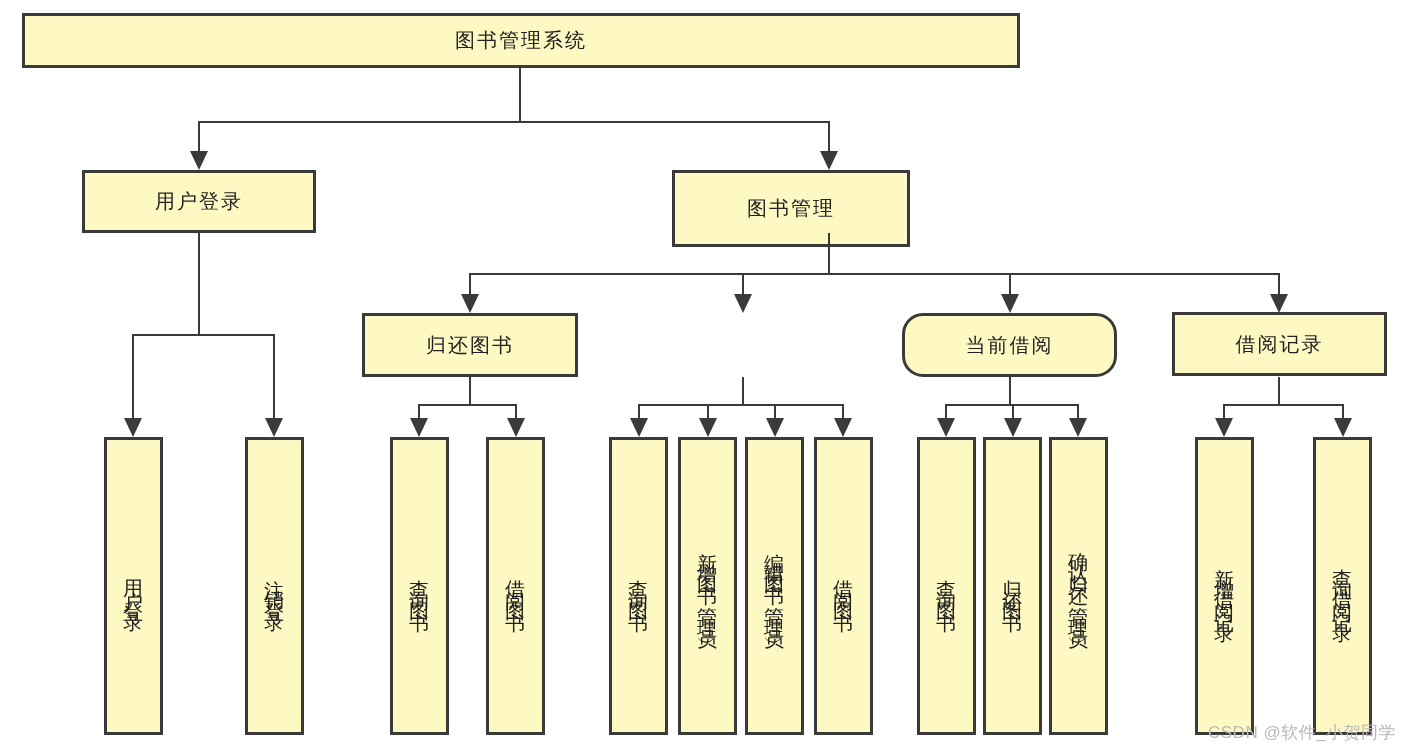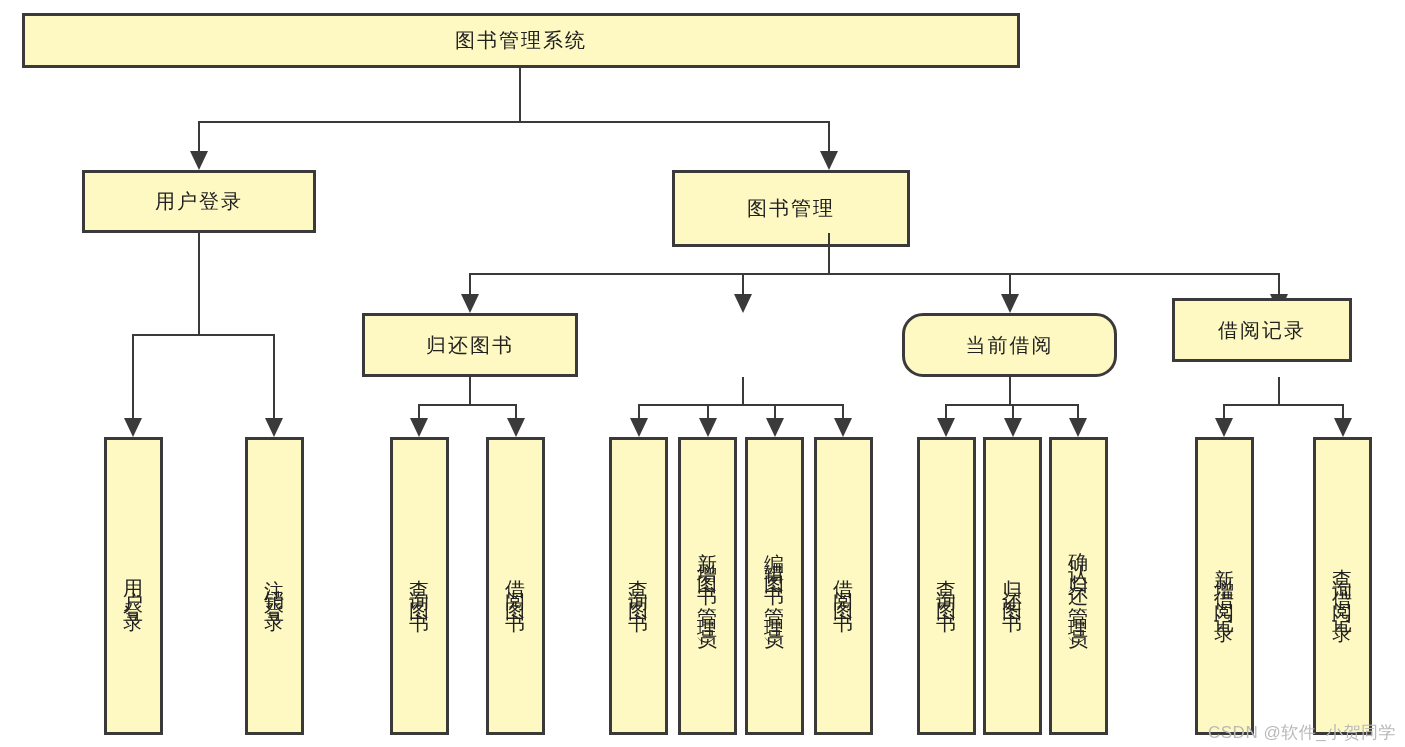--- a/index.html
+++ b/index.html
@@ -85,21 +85,21 @@
   <div class="arrow" style="left:461px; top:294px;"></div>
   <div class="line" style="left:742px; top:273px; width:2px; height:22px;"></div>
   <div class="arrow" style="left:734px; top:294px;"></div>
   <div class="line" style="left:1009px; top:273px; width:2px; height:22px;"></div>
   <div class="arrow" style="left:1001px; top:294px;"></div>
   <div class="line" style="left:1278px; top:273px; width:2px; height:22px;"></div>
   <div class="arrow" style="left:1270px; top:294px;"></div>
 
   <div class="box" style="left:362px; top:313px; width:216px; height:64px;">归还图书</div>
   <div class="box" style="left:902px; top:313px; width:215px; height:64px;border-radius:21px;">当前借阅</div>
-  <div class="box" style="left:1172px; top:298px; width:180px; height:64px;">借阅记录</div>
+  <div class="box" style="left:1172px; top:312px; width:215px; height:64px;">借阅记录</div>
 
   <div class="line" style="left:469px; top:377px; width:2px; height:29px;"></div>
   <div class="line" style="left:418px; top:404px; width:99px; height:2px;"></div>
   <div class="line" style="left:418px; top:404px; width:2px; height:16px;"></div>
   <div class="arrow" style="left:410px; top:418px;"></div>
   <div class="line" style="left:515px; top:404px; width:2px; height:16px;"></div>
   <div class="arrow" style="left:507px; top:418px;"></div>
 
   <div class="line" style="left:742px; top:377px; width:2px; height:29px;"></div>
   <div class="line" style="left:638px; top:404px; width:206px; height:2px;"></div>

